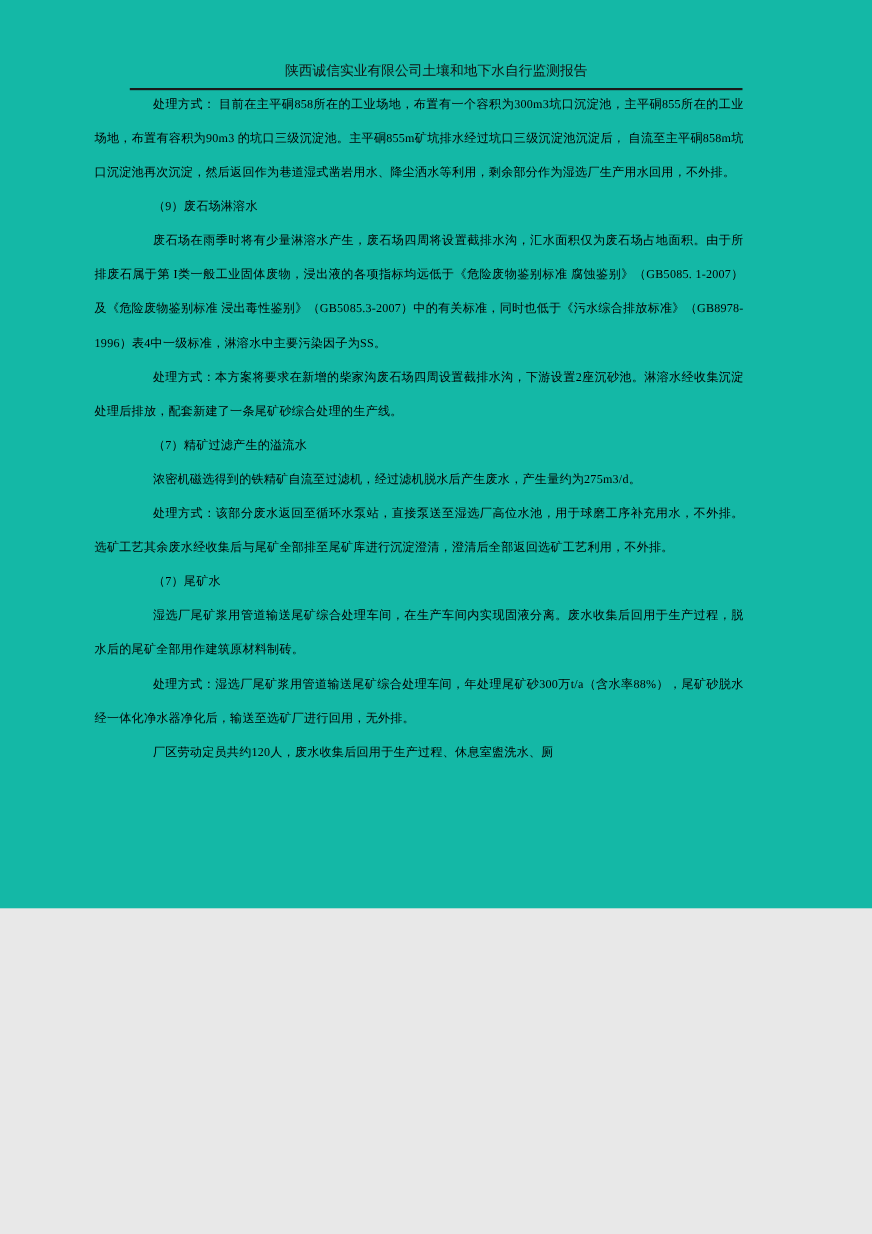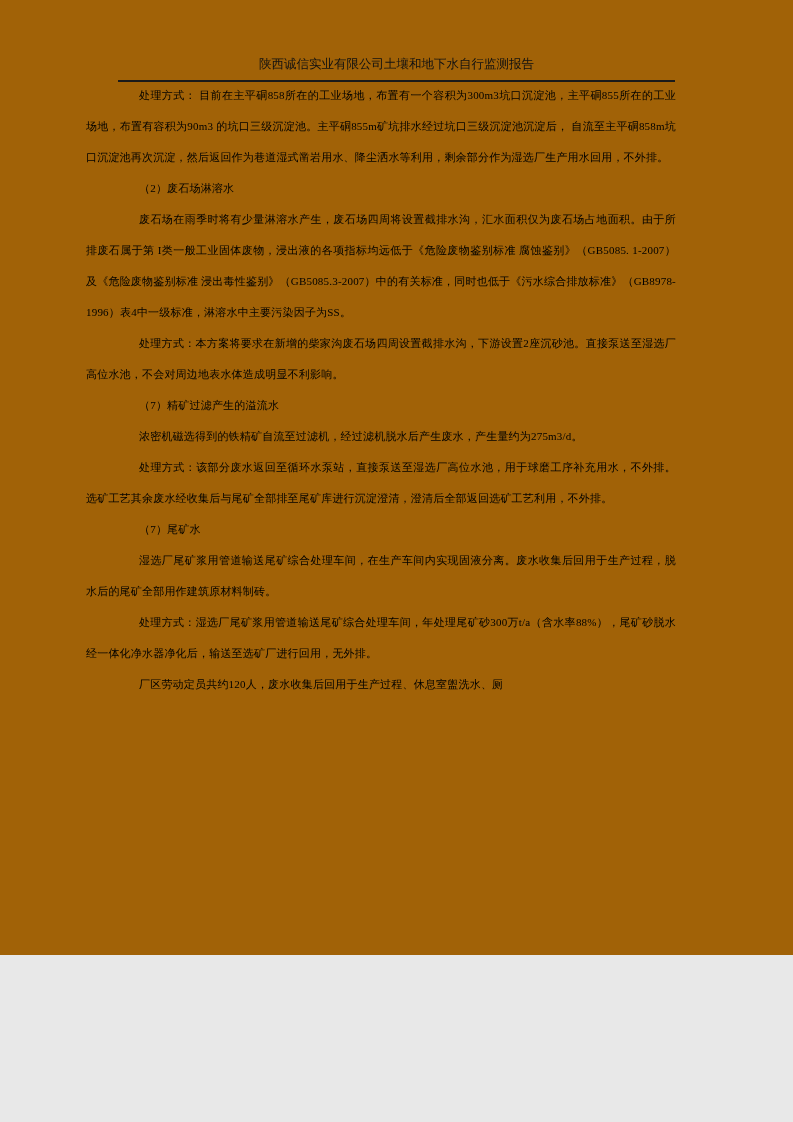--- a/index.html
+++ b/index.html
@@ -1,22 +1,22 @@
 <!DOCTYPE html>
 <html><head>
 <meta charset="utf-8">
 <style>
   * { box-sizing: border-box; }
   html, body { margin: 0; padding: 0; background: #e8e8e8; }
   .page {
     position: relative;
     width: 793px;
-    height: 955px;
+    height: 826px;
     margin: 0 auto;
-    background: #a16207;
+    background: #14b8a6;
     font-family: "Liberation Serif", "DejaVu Serif", serif;
     color: #000000;
     overflow: hidden;
   }
   .header {
     position: absolute;
     top: 56px;
     left: 0;
     width: 100%;
     text-align: center;
@@ -66,23 +66,23 @@
 <div class="page">
 
   <div class="header">
     <span>陕西诚信实业有限公司土壤和地下水自行监测报告</span>
   </div>
 
   <div class="header-rule"></div>
 
   <div class="content">
     <p>处理方式： 目前在主平硐858所在的工业场地，布置有一个容积为300m3坑口沉淀池，主平硐855所在的工业场地，布置有容积为90m3 的坑口三级沉淀池。主平硐855m矿坑排水经过坑口三级沉淀池沉淀后， 自流至主平硐858m坑口沉淀池再次沉淀，然后返回作为巷道湿式凿岩用水、降尘洒水等利用，剩余部分作为湿选厂生产用水回用，不外排。</p>
-    <p>（2）废石场淋溶水</p>
+    <p>（9）废石场淋溶水</p>
     <p>废石场在雨季时将有少量淋溶水产生，废石场四周将设置截排水沟，汇水面积仅为废石场占地面积。由于所排废石属于第 I类一般工业固体废物，浸出液的各项指标均远低于《危险废物鉴别标准 腐蚀鉴别》（GB5085. 1-2007）及《危险废物鉴别标准 浸出毒性鉴别》（GB5085.3-2007）中的有关标准，同时也低于《污水综合排放标准》（GB8978-1996）表4中一级标准，淋溶水中主要污染因子为SS。</p>
-    <p>处理方式：本方案将要求在新增的柴家沟废石场四周设置截排水沟，下游设置2座沉砂池。直接泵送至湿选厂高位水池，不会对周边地表水体造成明显不利影响。</p>
+    <p>处理方式：本方案将要求在新增的柴家沟废石场四周设置截排水沟，下游设置2座沉砂池。淋溶水经收集沉淀处理后排放，配套新建了一条尾矿砂综合处理的生产线。</p>
     <p>（7）精矿过滤产生的溢流水</p>
     <p>浓密机磁选得到的铁精矿自流至过滤机，经过滤机脱水后产生废水，产生量约为275m3/d。</p>
     <p>处理方式：该部分废水返回至循环水泵站，直接泵送至湿选厂高位水池，用于球磨工序补充用水，不外排。选矿工艺其余废水经收集后与尾矿全部排至尾矿库进行沉淀澄清，澄清后全部返回选矿工艺利用，不外排。</p>
     <p>（7）尾矿水</p>
     <p>湿选厂尾矿浆用管道输送尾矿综合处理车间，在生产车间内实现固液分离。废水收集后回用于生产过程，脱水后的尾矿全部用作建筑原材料制砖。</p>
     <p>处理方式：湿选厂尾矿浆用管道输送尾矿综合处理车间，年处理尾矿砂300万t/a（含水率88%），尾矿砂脱水经一体化净水器净化后，输送至选矿厂进行回用，无外排。</p>
     <p>厂区劳动定员共约120人，废水收集后回用于生产过程、休息室盥洗水、厕</p>
   </div>
 
   <div class="footer">- 28 -</div>

